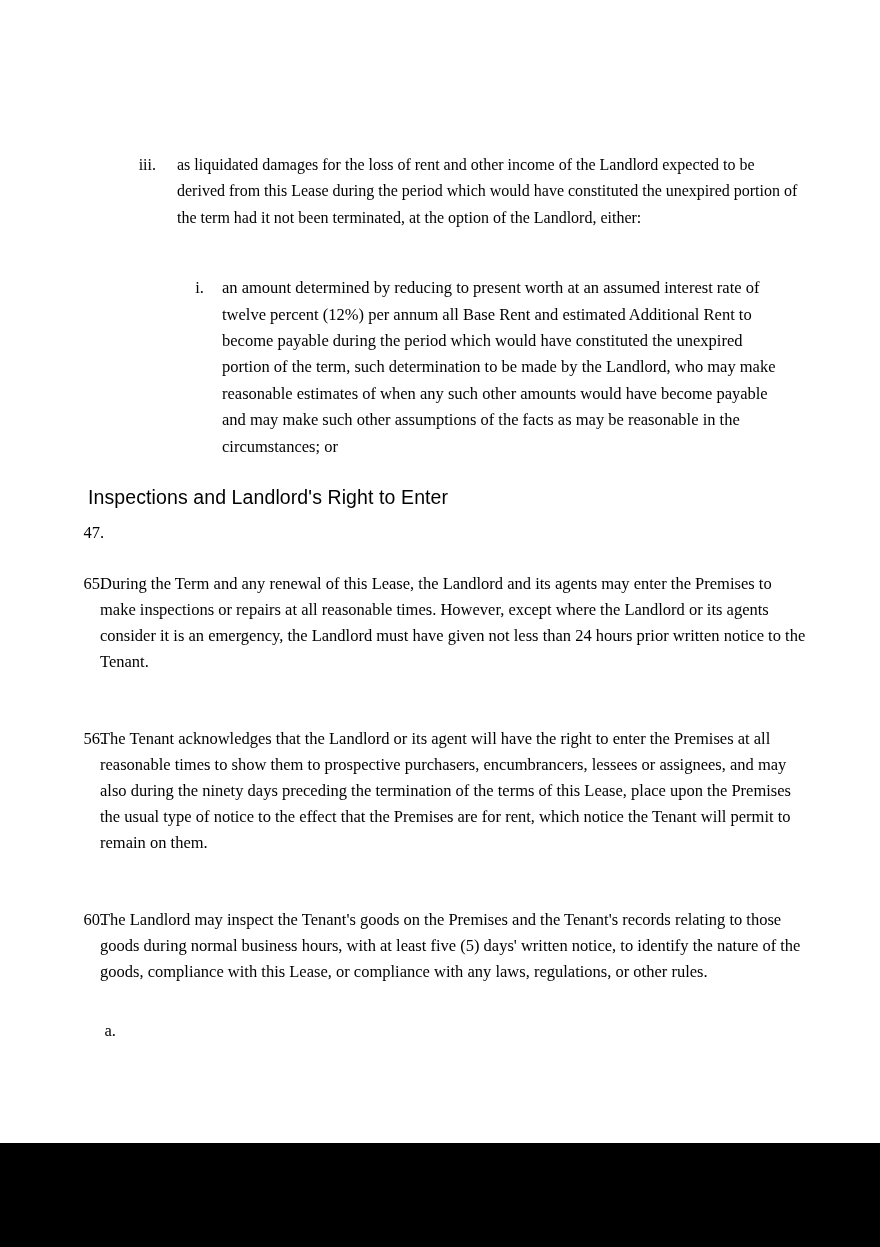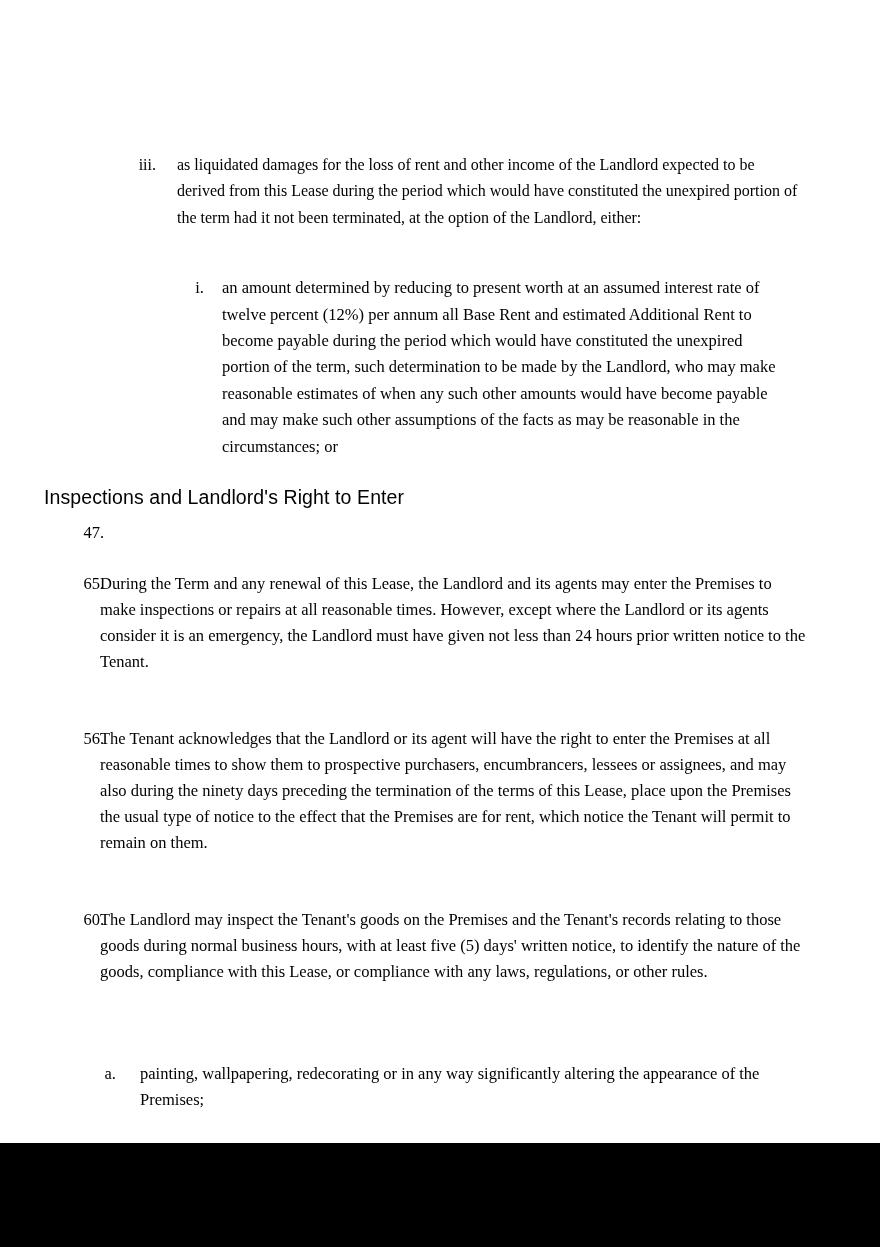--- a/index.html
+++ b/index.html
@@ -84,21 +84,21 @@
   }
 
   
   .section-heading {
     font-family: "Liberation Sans", "DejaVu Sans", sans-serif;
     font-size: 19.5px;
     font-weight: normal;
     line-height: 26px;
     color: #000000;
     margin: 0;
-    padding: 0 0 0 44px;
+    padding: 0 0 0 88px;
     letter-spacing: 0.1px;
   }
 
   
   .clause {
     position: relative;
     font-size: 16.5px;
     line-height: 26.0px;
   }
   .clause > .marker {
@@ -196,21 +196,20 @@
 
       <div class="gap-before-heading-2"></div>
 
 
       <div class="gap-after-heading"></div>
 
 
       <div class="alpha-list">
         <div class="lvl-item alpha-item">
           <span class="marker">a.</span>
-          <span class="body-text">painting, wallpapering, redecorating or in any way significantly altering the appearance of the Premises;</span>
         </div>
       </div>
 
     </div>
   </div>
 
   <div class="bottom-band"></div>
 </div>
 
 </body></html>

